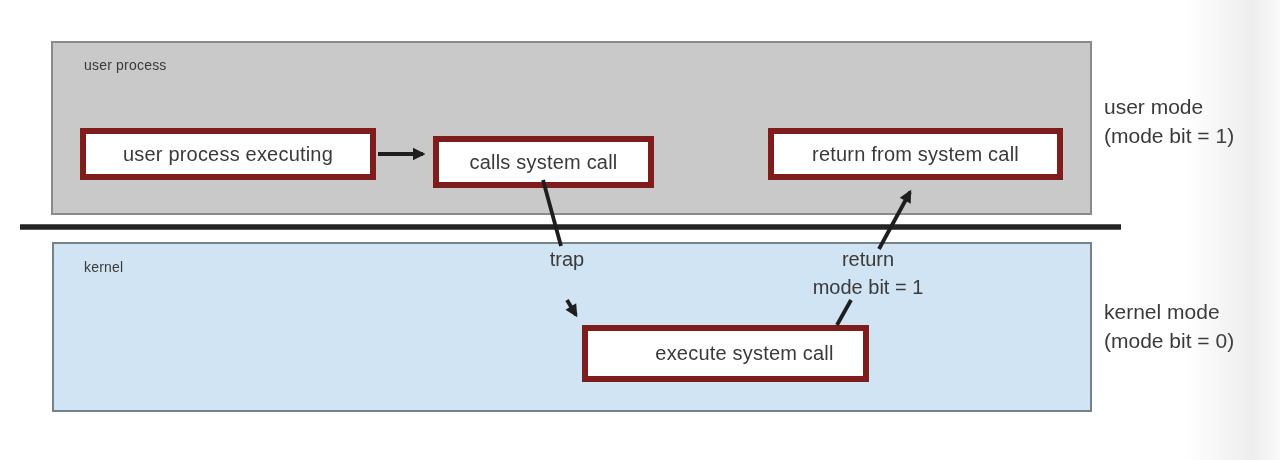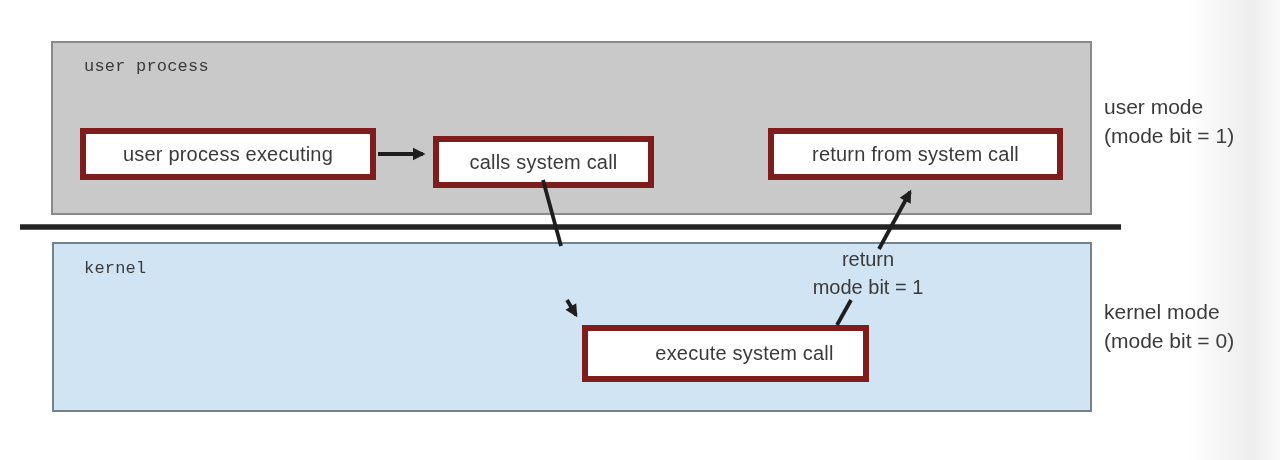--- a/index.html
+++ b/index.html
@@ -27,24 +27,23 @@
     border: 2px solid #8a8a8a;
   }
   #kernel-section {
     left: 52px; top: 242px;
     width: 1040px; height: 170px;
     background: var(--kernel-section-bg, #d0e4f3);
     border: 2px solid #73828b;
   }
   .section-title {
     position: absolute;
-    font-size: 17px;
+    font-size: 14px;
     letter-spacing: 0.2px;
     color: var(--text, #3a3a3a);
-    font-family: Liberation Mono, monospace;
   }
   #user-section-title { left: 84px; top: 57px; }
   #kernel-section-title { left: 84px; top: 259px; }
   .node {
     position: absolute;
     box-sizing: border-box;
     background: var(--box-bg, #ffffff);
     border: 6px solid #7f1d1d;
     display: flex;
     align-items: center;
@@ -108,20 +107,21 @@
   <div id="user-section-title" class="section-title">user process</div>
 
   <div id="kernel-section" class="section"></div>
   <div id="kernel-section-title" class="section-title">kernel</div>
 
   <div id="box-executing" class="node">user process executing</div>
   <div id="box-calls" class="node">calls system call</div>
   <div id="box-return" class="node">return from system call</div>
   <div id="box-execute" class="node">execute system call</div>
 
+  <div id="trap-line1" class="annot">trap</div>
   <div id="return-line1" class="annot">return</div>
   <div id="return-line2" class="annot">mode bit = 1</div>
 
   <div id="user-mode-label" class="mode-label">
     <div>user mode</div>
     <div>(mode bit = 1)</div>
   </div>
   <div id="kernel-mode-label" class="mode-label">
     <div>kernel mode</div>
     <div>(mode bit = 0)</div>

